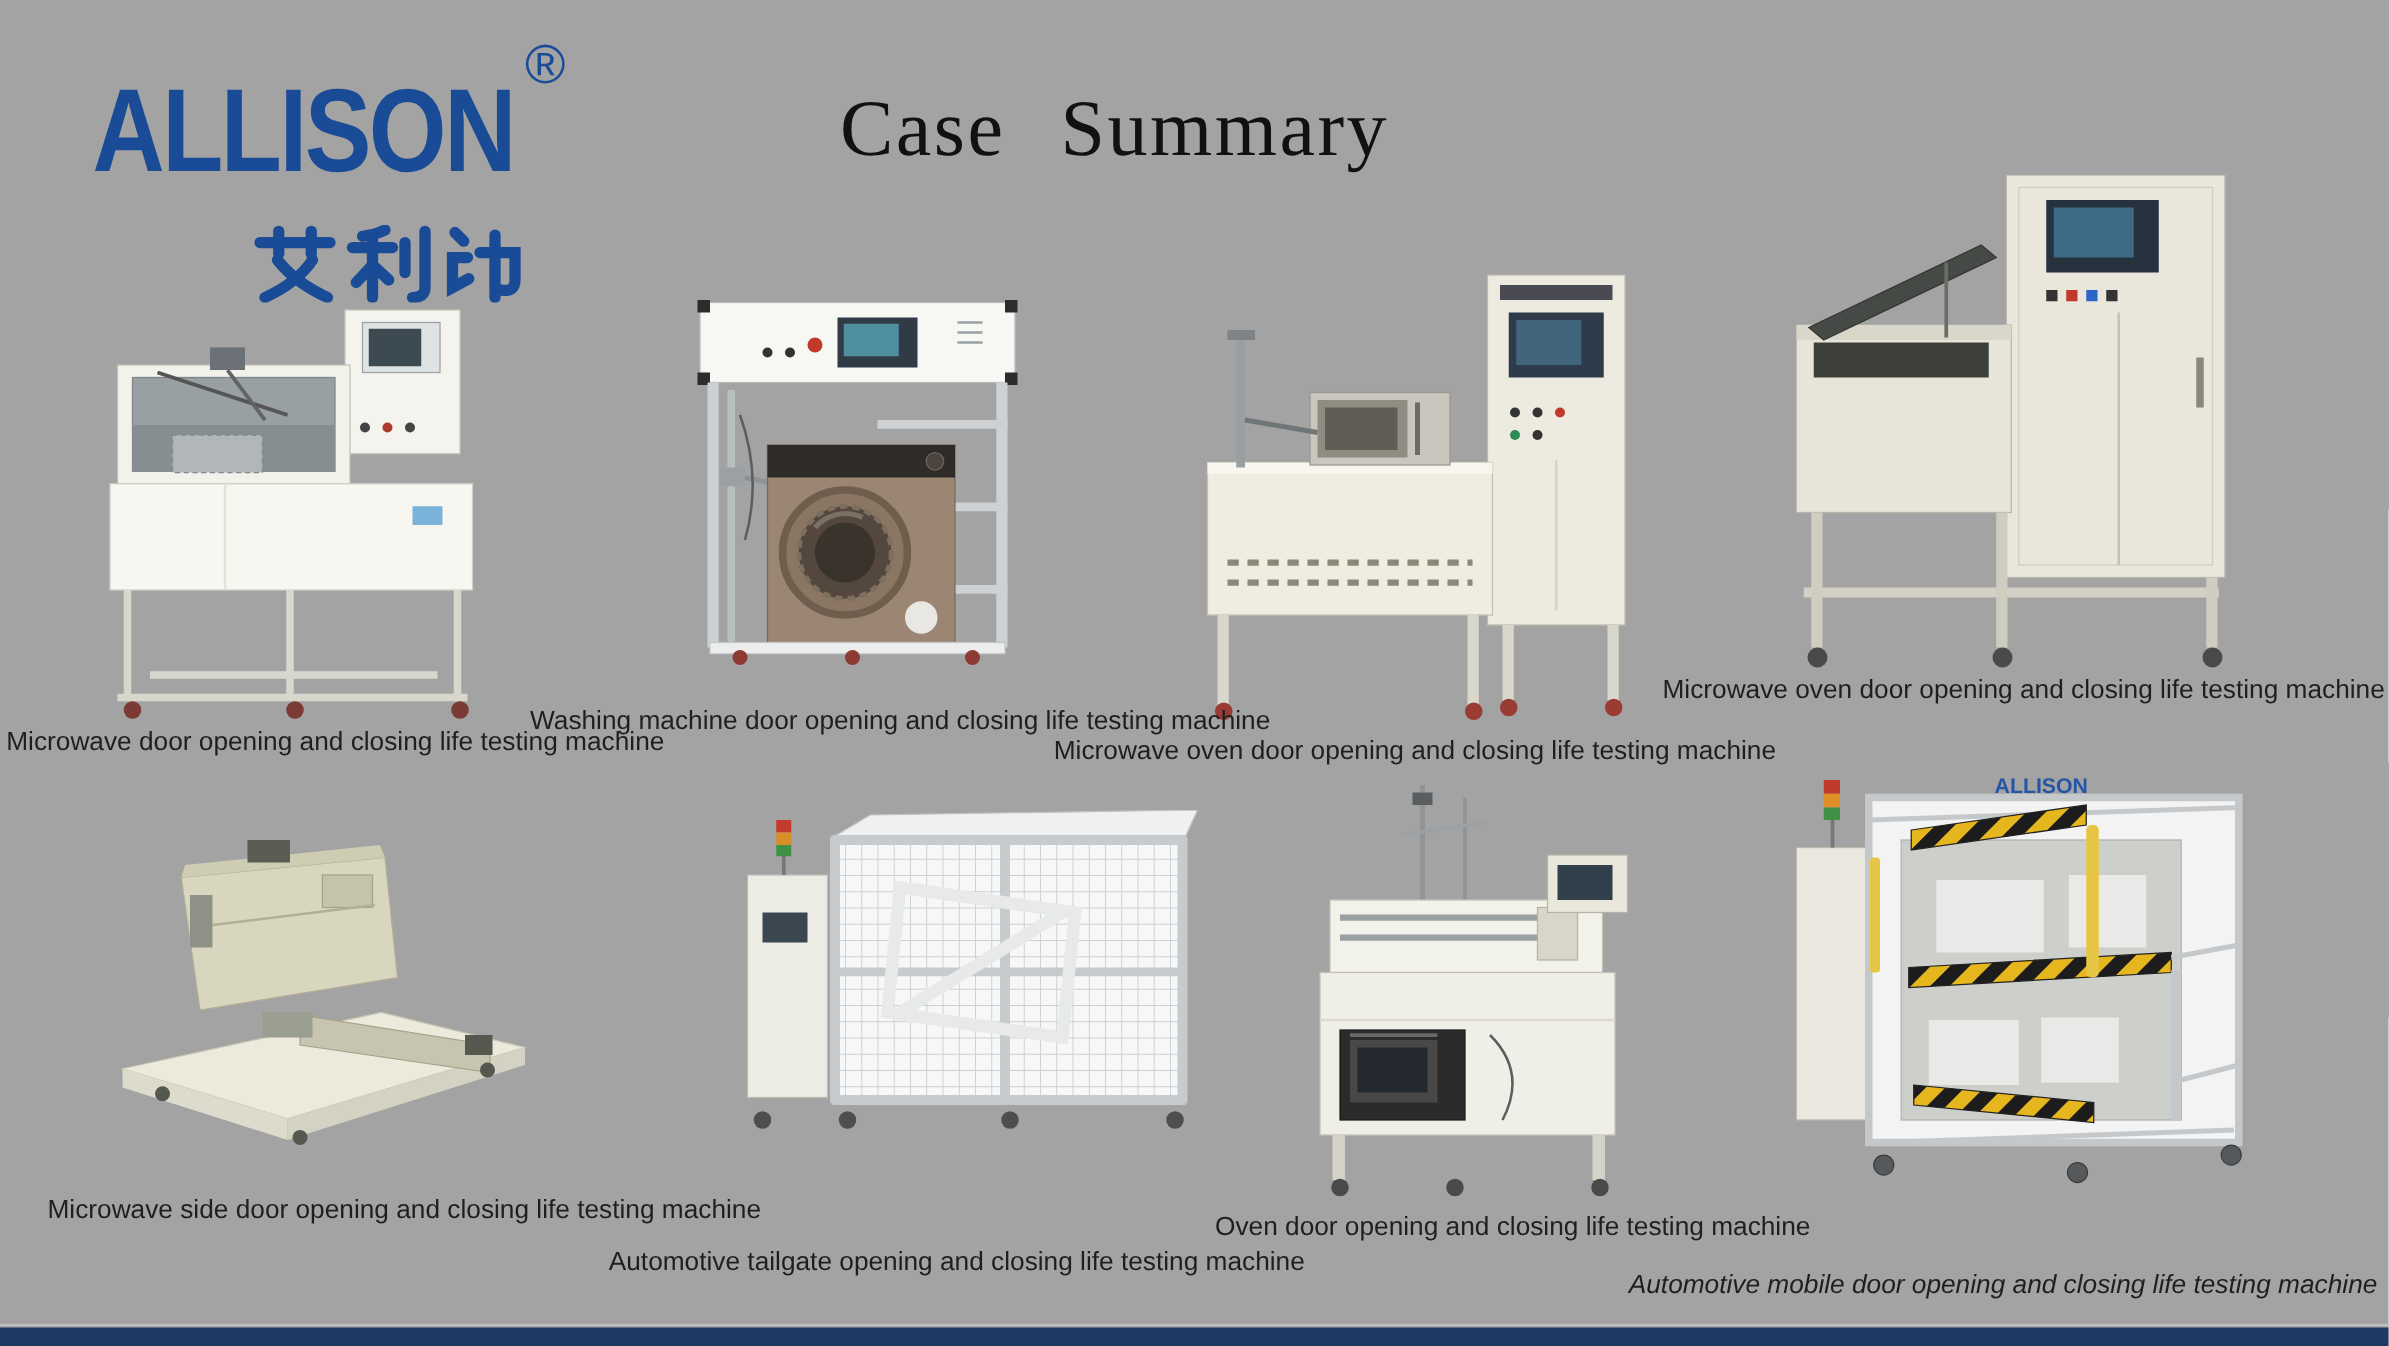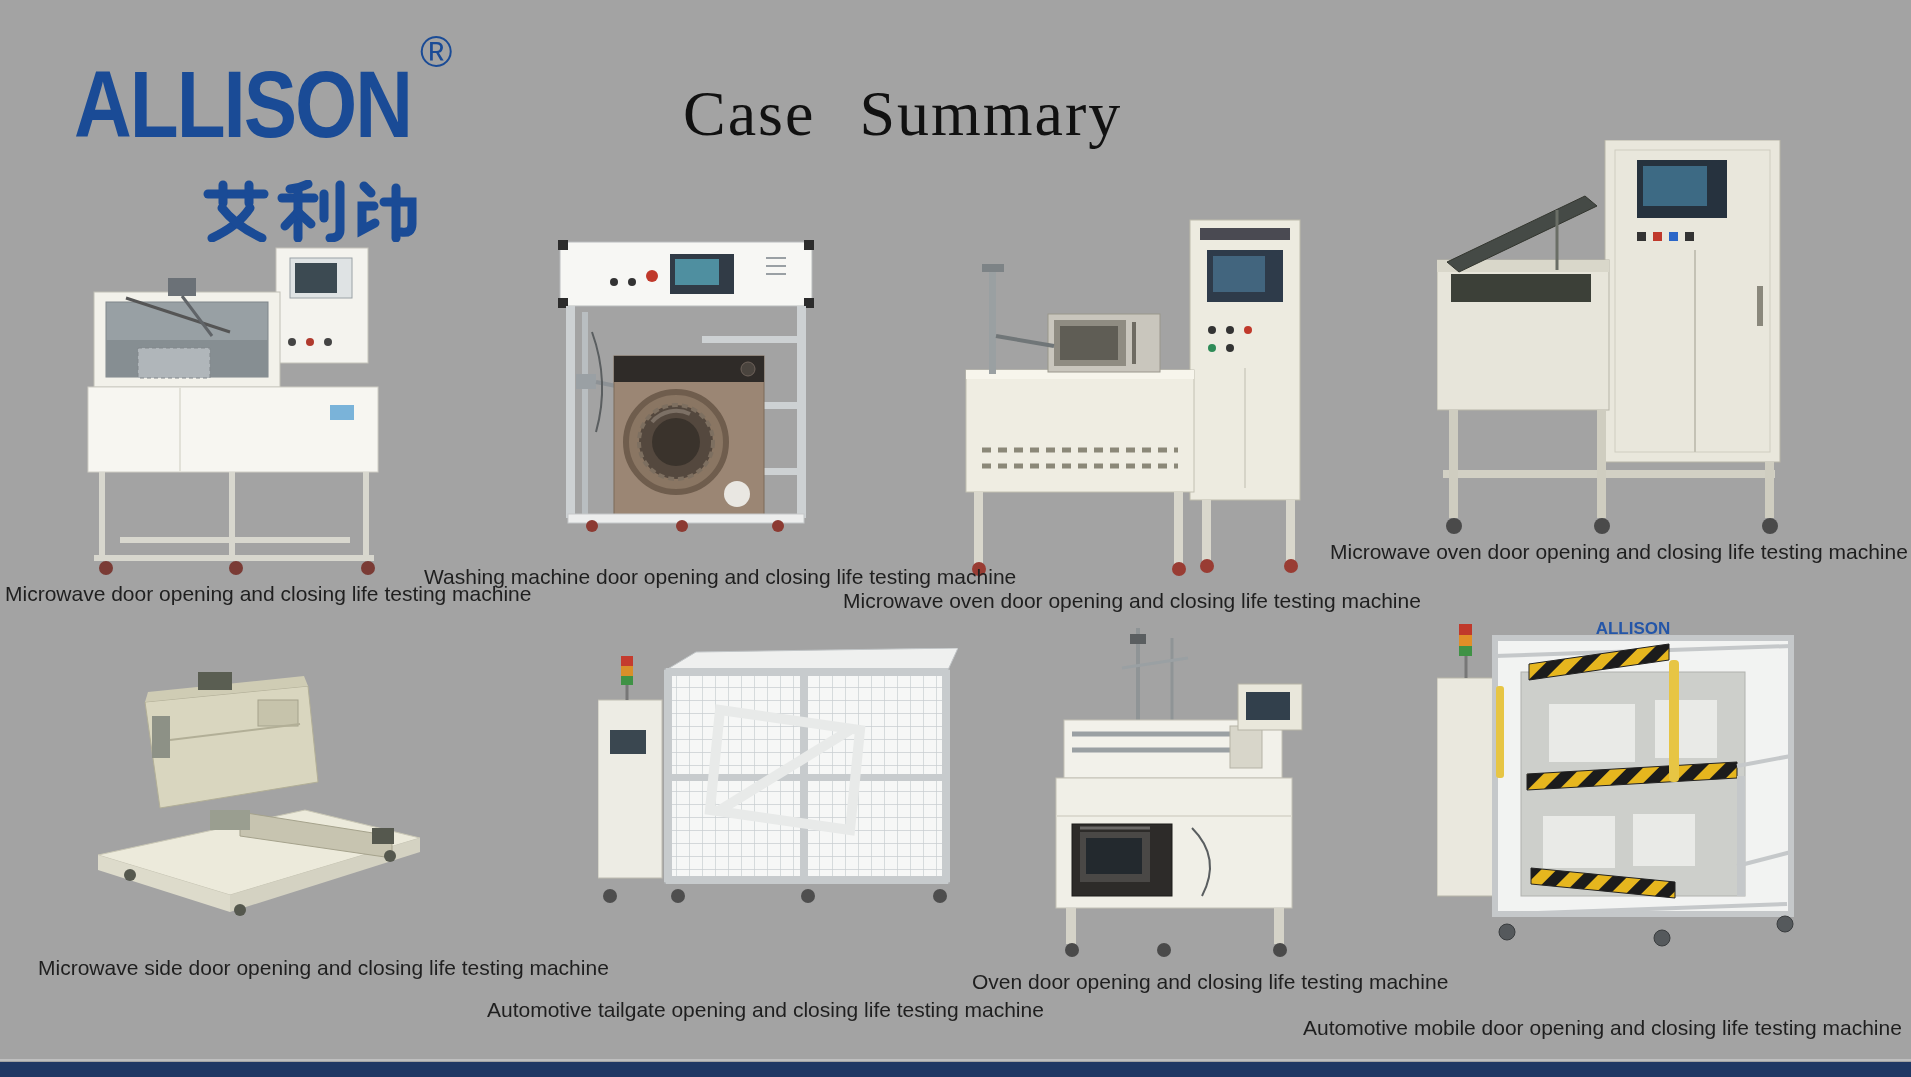--- a/index.html
+++ b/index.html
@@ -10,21 +10,21 @@
   .logo{position:absolute;left:74px;top:30px;width:420px;}
   .logo-row{position:relative;height:118px;}
   .logo-name{position:absolute;left:0;top:28px;font-size:80px;font-weight:700;
              letter-spacing:-2px;color:#1a4b96;line-height:1;
              transform:scaleY(1.18);transform-origin:top left;
              font-family:"Liberation Sans", sans-serif;}
   .logo-reg{position:absolute;left:346px;top:0px;font-size:44px;color:#1a4b96;line-height:1;}
   .logo-cjk{position:absolute;left:128px;top:150px;}
   .cjk-stroke{stroke:#1a4b96;stroke-width:9;stroke-linecap:round;fill:none;}
 
-  .title{position:absolute;left:668px;top:62px;margin:15px;font-weight:400;
+  .title{position:absolute;left:668px;top:62px;margin:4px;font-weight:400;
          font-family:"Liberation Serif", serif;font-size:64px;color:#111;
          letter-spacing:2px;word-spacing:26px;white-space:nowrap;}
 
   
   .machine{position:absolute;margin:0;padding:0;}
   .m1{left:80px;top:240px;}
   .m2{left:552px;top:232px;}
   .m3{left:962px;top:218px;}
   .m4{left:1437px;top:140px;}
   .m5{left:90px;top:660px;}
@@ -35,21 +35,21 @@
   
   .caption{position:absolute;font-size:21px;color:#1f1f1f;white-space:nowrap;
            font-family:"Liberation Sans", sans-serif;}
   .c1{left:5px;top:582px;}
   .c2{left:424px;top:538px;margin-top:27px;}
   .c3{left:843px;top:589px;}
   .c4{left:1330px;top:540px;}
   .c5{left:38px;top:956px;}
   .c6{left:487px;top:998px;}
   .c7{left:972px;top:970px;}
-  .c8{left:1303px;top:1016px;}
+  .c8{left:1303px;top:1016px;font-style:italic;}
 
   
   .footer-line{position:absolute;left:0;top:1059px;width:1911px;height:2px;background:#bfbfbf;}
   .footer-bar{position:absolute;left:0;top:1062px;width:1911px;height:15px;background:#203864;}
 </style>
 </head>
 <body>
 
 <div class="stage">
 

